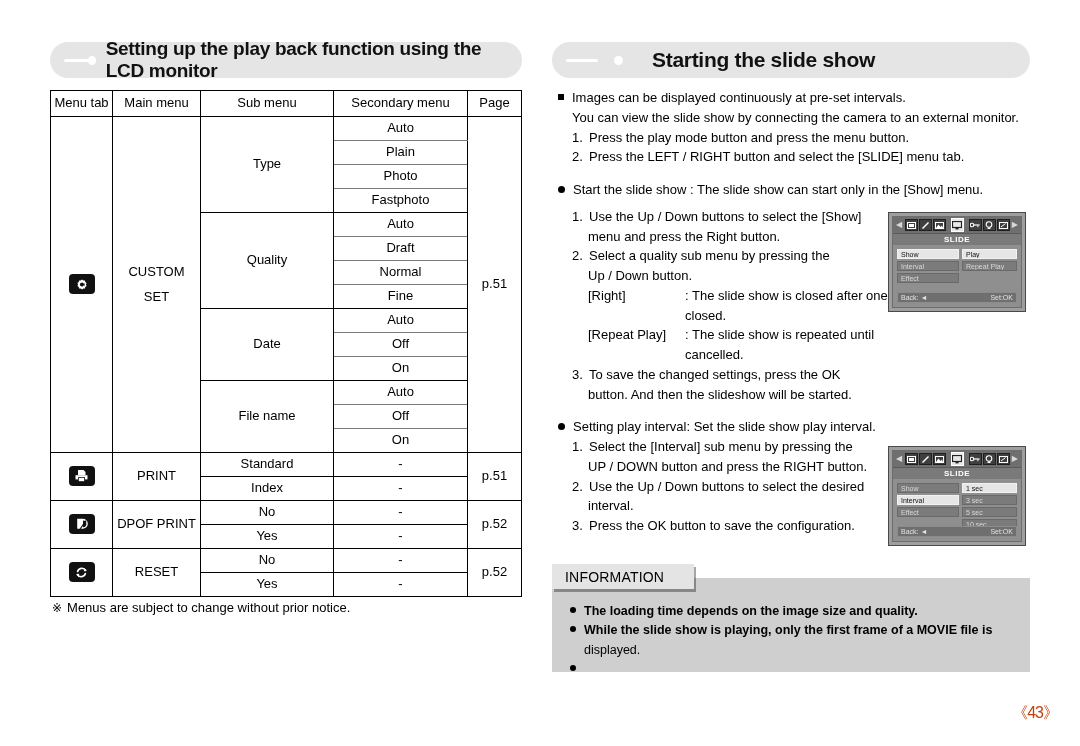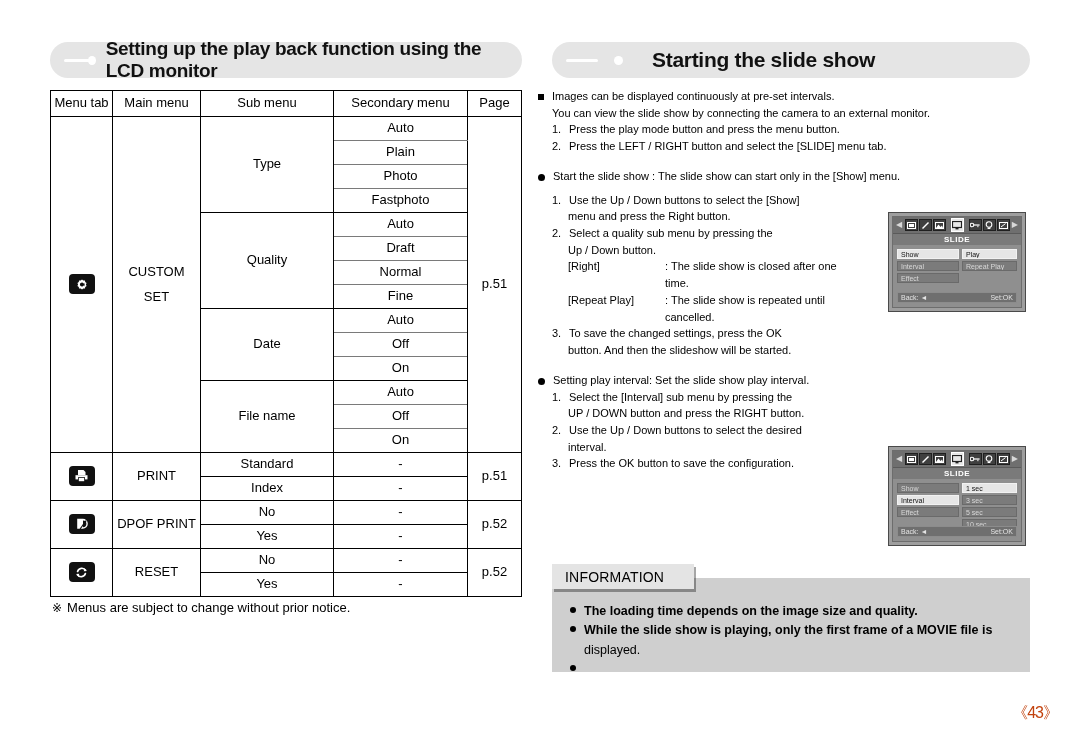--- a/index.html
+++ b/index.html
@@ -68,21 +68,21 @@
   }
   .tabicon svg{display:block;}
 
   .footnote{
     position:absolute;left:52px;top:600px;
     font-size:13px;
   }
   .footnote .mark{font-size:12px;margin-right:5px;}
 
   
-  .rcol{position:absolute;left:532px;top:88px;width:480px;font-size:11px;line-height:1.52;}
+  .rcol{position:absolute;left:552px;top:88px;width:480px;font-size:13px;line-height:1.52;}
   .blk{margin-bottom:2px;}
   .li{display:flex;align-items:flex-start;}
   .bsq{
     flex:0 0 auto;width:6px;height:6px;background:#000;margin:6px 8px 0 6px;
   }
   .bci{
     flex:0 0 auto;width:7px;height:7px;background:#000;border-radius:50%;margin:6px 8px 0 6px;
   }
   .ind1{margin-left:20px;}
   .ind2{margin-left:36px;}
@@ -367,21 +367,21 @@
       <div class="num">
         <span class="n">2.</span>
         <span>Select a quality sub menu by pressing the</span>
       </div>
       <div class="ind2">Up / Down button.</div>
 
       <div class="defrow">
         <span class="k">[Right]</span>
         <span class="v">: The slide show is closed after one</span>
       </div>
-      <div class="ind3" style="margin-left:133px">time.</div>
+      <div class="ind3" style="margin-left:133px">closed.</div>
 
       <div class="defrow">
         <span class="k">[Repeat Play]</span>
         <span class="v">: The slide show is repeated until</span>
       </div>
       <div class="ind3" style="margin-left:133px">cancelled.</div>
 
       <div class="num">
         <span class="n">3.</span>
         <span>To save the changed settings, press the OK</span>

